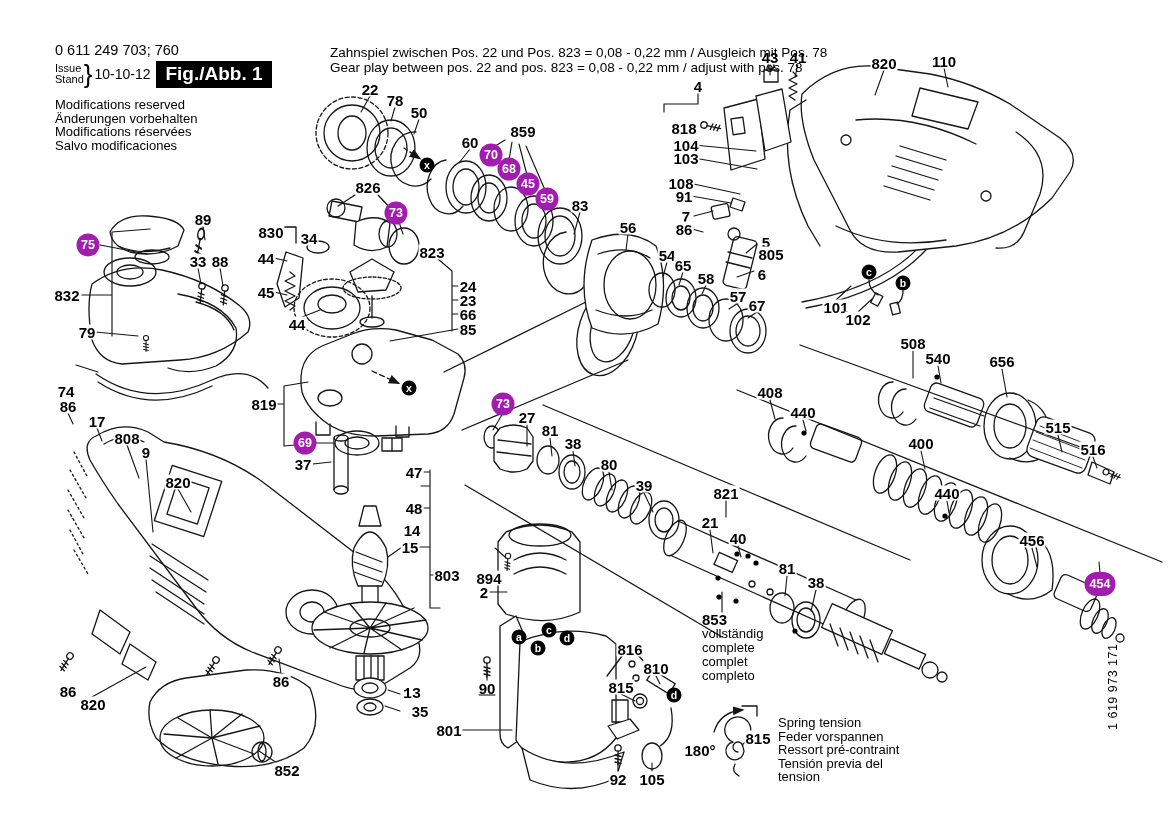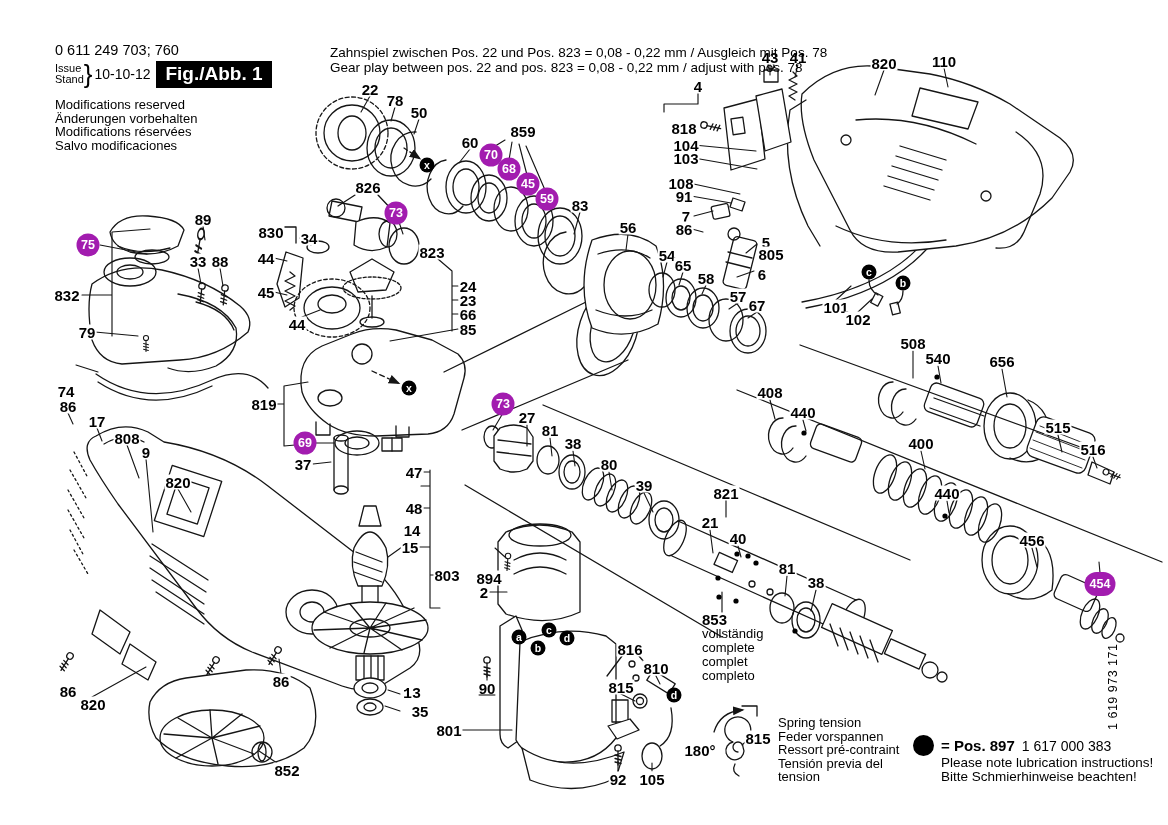--- a/index.html
+++ b/index.html
@@ -536,25 +536,16 @@
   </div>
 
   <div class="blk springnote">
     <div>Spring tension</div>
     <div>Feder vorspannen</div>
     <div>Ressort pré-contraint</div>
     <div>Tensión previa del</div>
     <div>tension</div>
   </div>
 
-  <div class="blk legend">
-    <div class="row1">
-      <span class="dot"></span>
-      <span class="eq">= Pos. 897</span>
-      <span>1 617 000 383</span>
-    </div>
-    <div class="sub">Please note lubrication instructions!</div>
-    <div class="sub">Bitte Schmierhinweise beachten!</div>
-  </div>
 
   <div class="blk vertnum">1 619 973 171</div>
 
 </div>
 
 </body></html>

